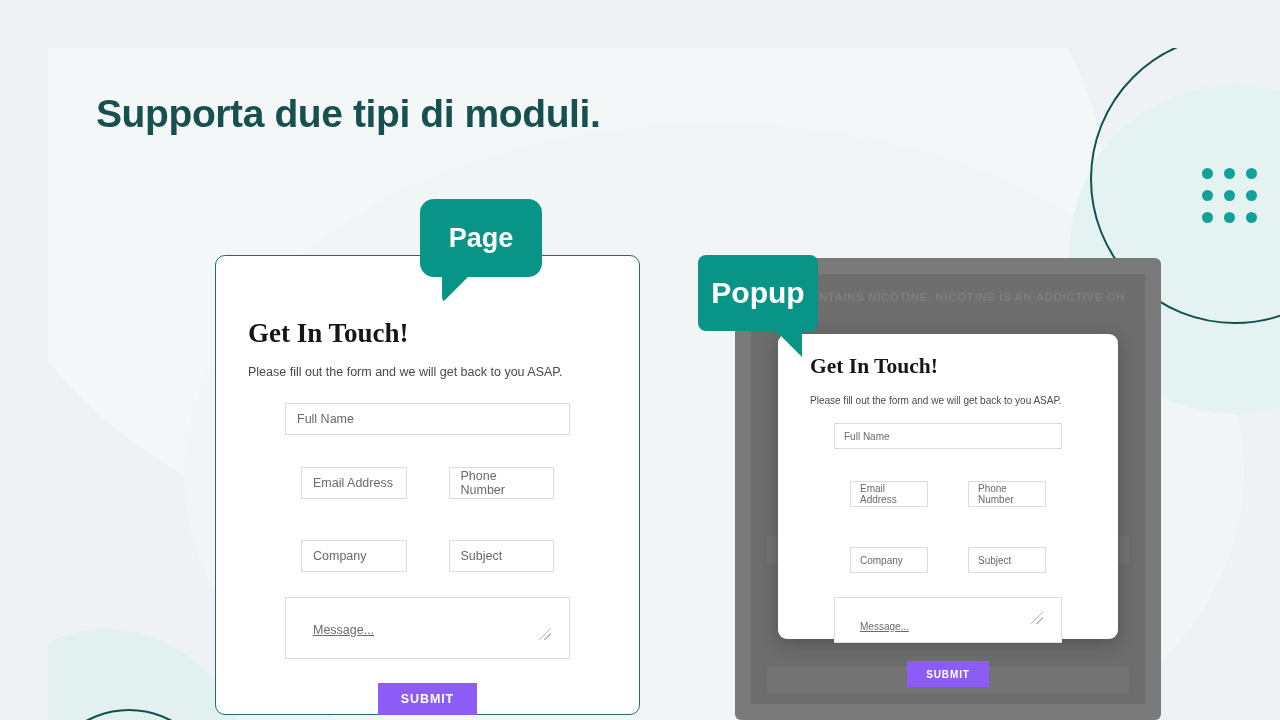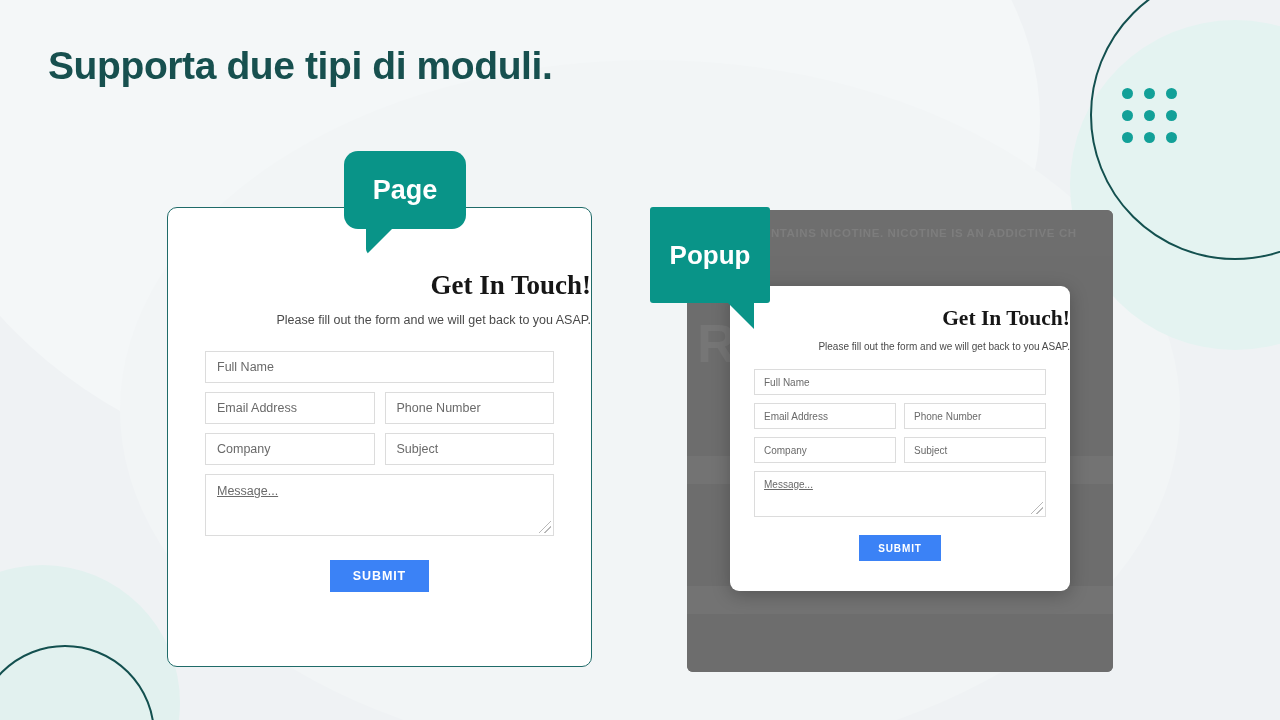--- a/index.html
+++ b/index.html
@@ -1,15 +1,15 @@
 <!DOCTYPE html>
 <html><head>
 <meta charset="utf-8">
 <style>
-  * { box-sizing: border-box; margin: 0; padding: 0; }
+  * { box-sizing: border-box; margin: 16px; padding: 0; }
 
   html, body {
     width: 1280px;
     height: 720px;
     overflow: hidden;
   }
 
   body {
     font-family: "Liberation Sans", sans-serif;
     background: #eff2f4;
@@ -126,43 +126,43 @@
   }
   .badge::after {
     content: "";
     position: absolute;
     width: 0;
     height: 0;
     bottom: -26px;
   }
 
   .badge-page {
-    left: 344px;
+    left: 372px;
     top: 151px;
     width: 122px;
     height: 78px;
     border-radius: 14px;
     font-size: 27px;
   }
   .badge-page::after {
     left: 22px;
     border-left: 0 solid transparent;
     border-right: 28px solid transparent;
     border-top: 28px solid #099488;
     border-bottom: 0;
     border-bottom-left-radius: 6px;
   }
 
   .badge-popup {
     left: 650px;
     top: 207px;
     width: 120px;
-    height: 96px;
-    border-radius: 3px;
-    font-size: 26px;
+    height: 76px;
+    border-radius: 8px;
+    font-size: 30px;
   }
   .badge-popup::after {
     right: 16px;
     left: auto;
     border-right: 0 solid transparent;
     border-left: 30px solid transparent;
     border-top: 30px solid #099488;
     border-bottom: 0;
   }
 
@@ -236,21 +236,21 @@
     width: 340px;
     height: 305px;
     background: #ffffff;
     border-radius: 9px;
     box-shadow: 0 4px 18px rgba(0,0,0,0.25);
     z-index: 20;
   }
 
   
   .form-head {
-    text-align: right;
+    text-align: left;
   }
   .form-title {
     font-family: "Liberation Serif", serif;
     font-weight: bold;
     color: #161616;
   }
   .form-sub {
     color: #4a4a4a;
   }
 
@@ -275,21 +275,21 @@
     right: 2px;
     bottom: 2px;
     width: 12px;
     height: 12px;
     background:
       linear-gradient(135deg, transparent 0 46%, #b9b9b9 46% 54%, transparent 54% 100%),
       linear-gradient(135deg, transparent 0 70%, #b9b9b9 70% 78%, transparent 78% 100%);
   }
 
   .submit-btn {
-    background: #3b82f6;
+    background: #8b5cf6;
     color: #ffffff;
     font-weight: bold;
     letter-spacing: 0.9px;
     display: flex;
     align-items: center;
     justify-content: center;
     border: none;
     cursor: pointer;
     font-family: "Liberation Sans", sans-serif;
   }

